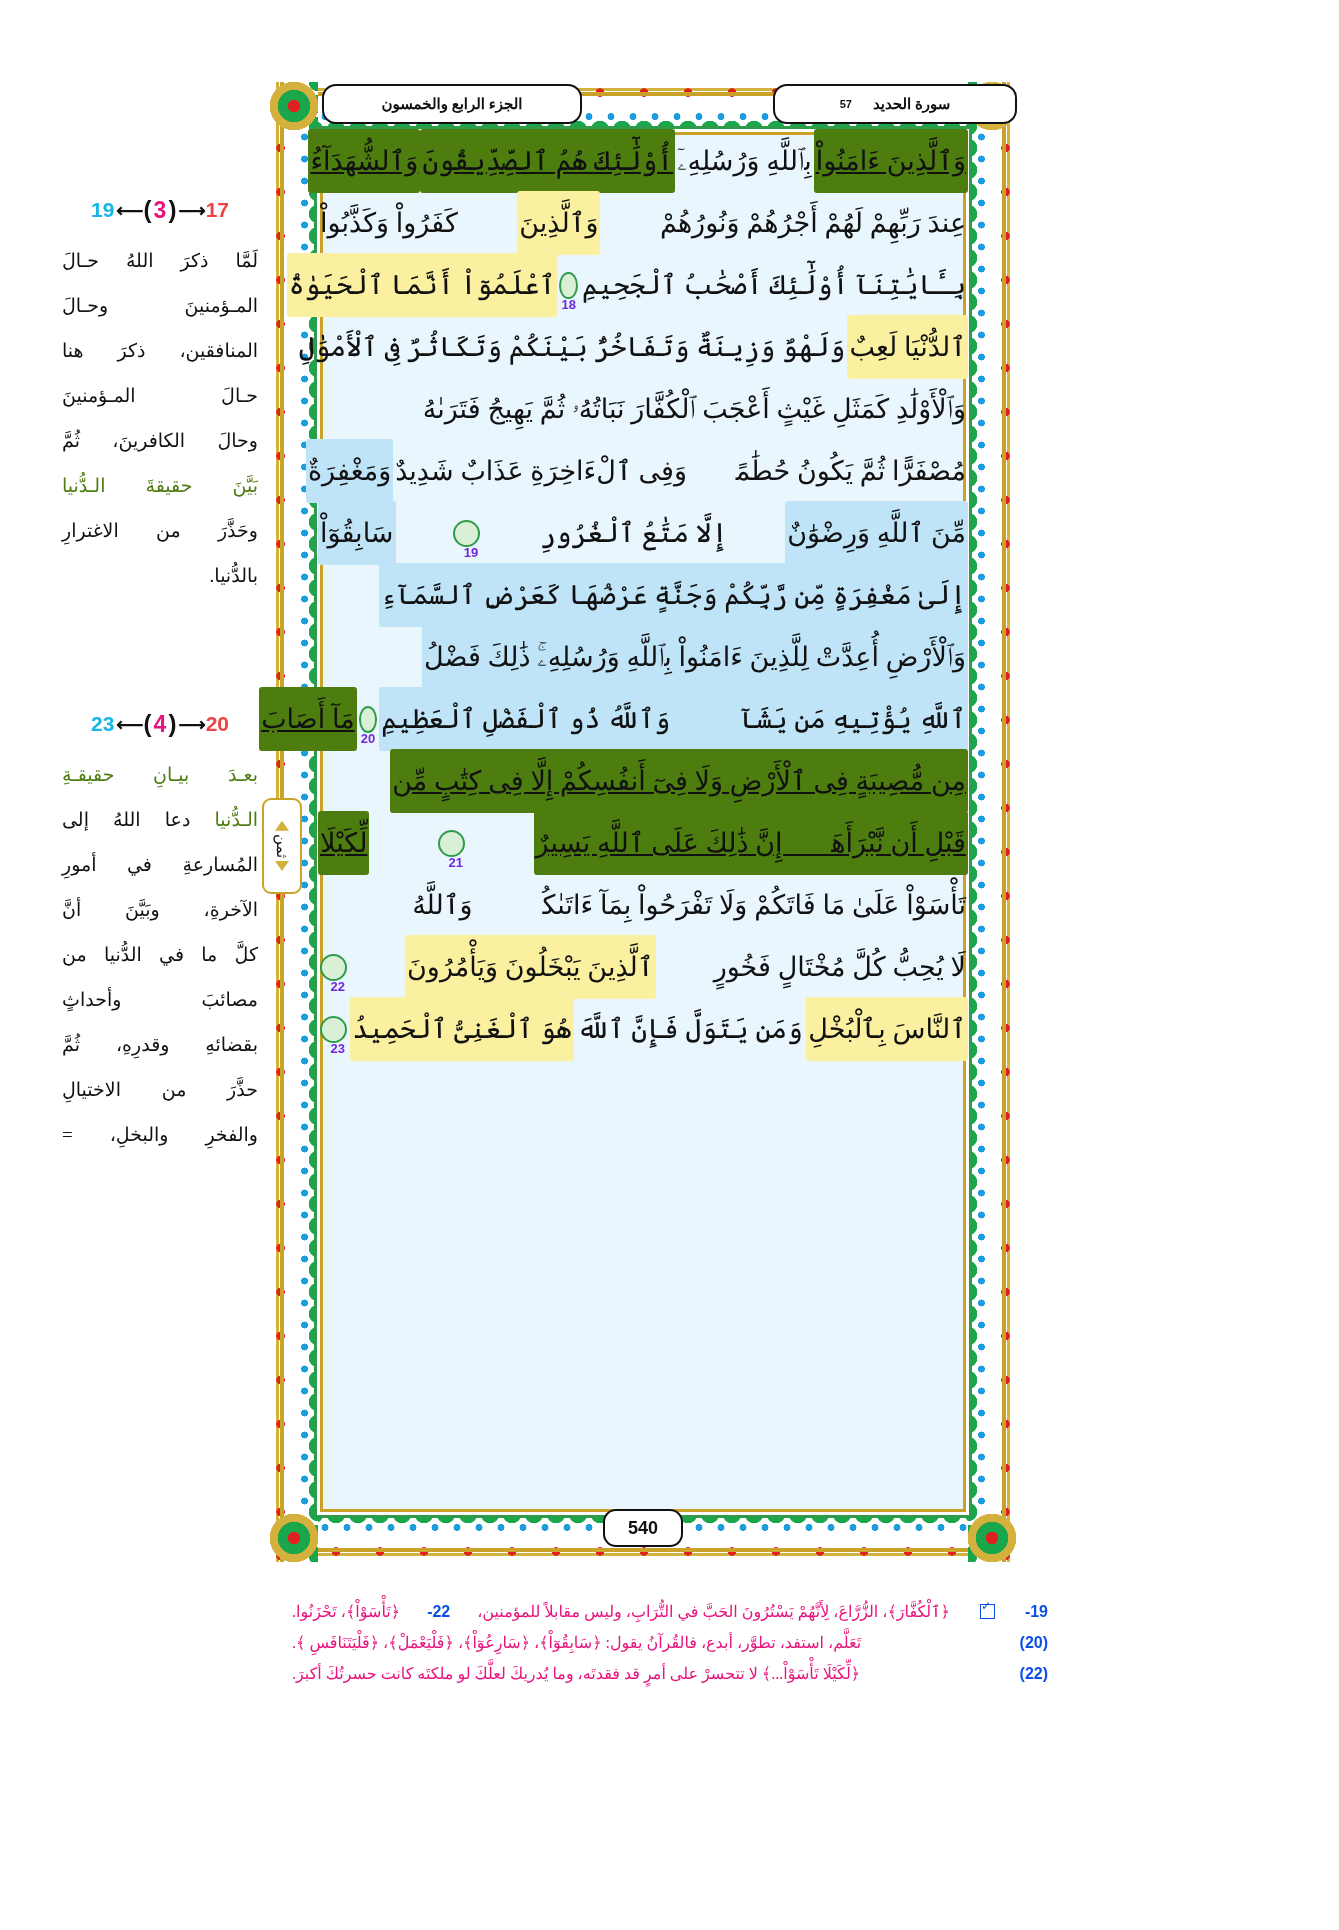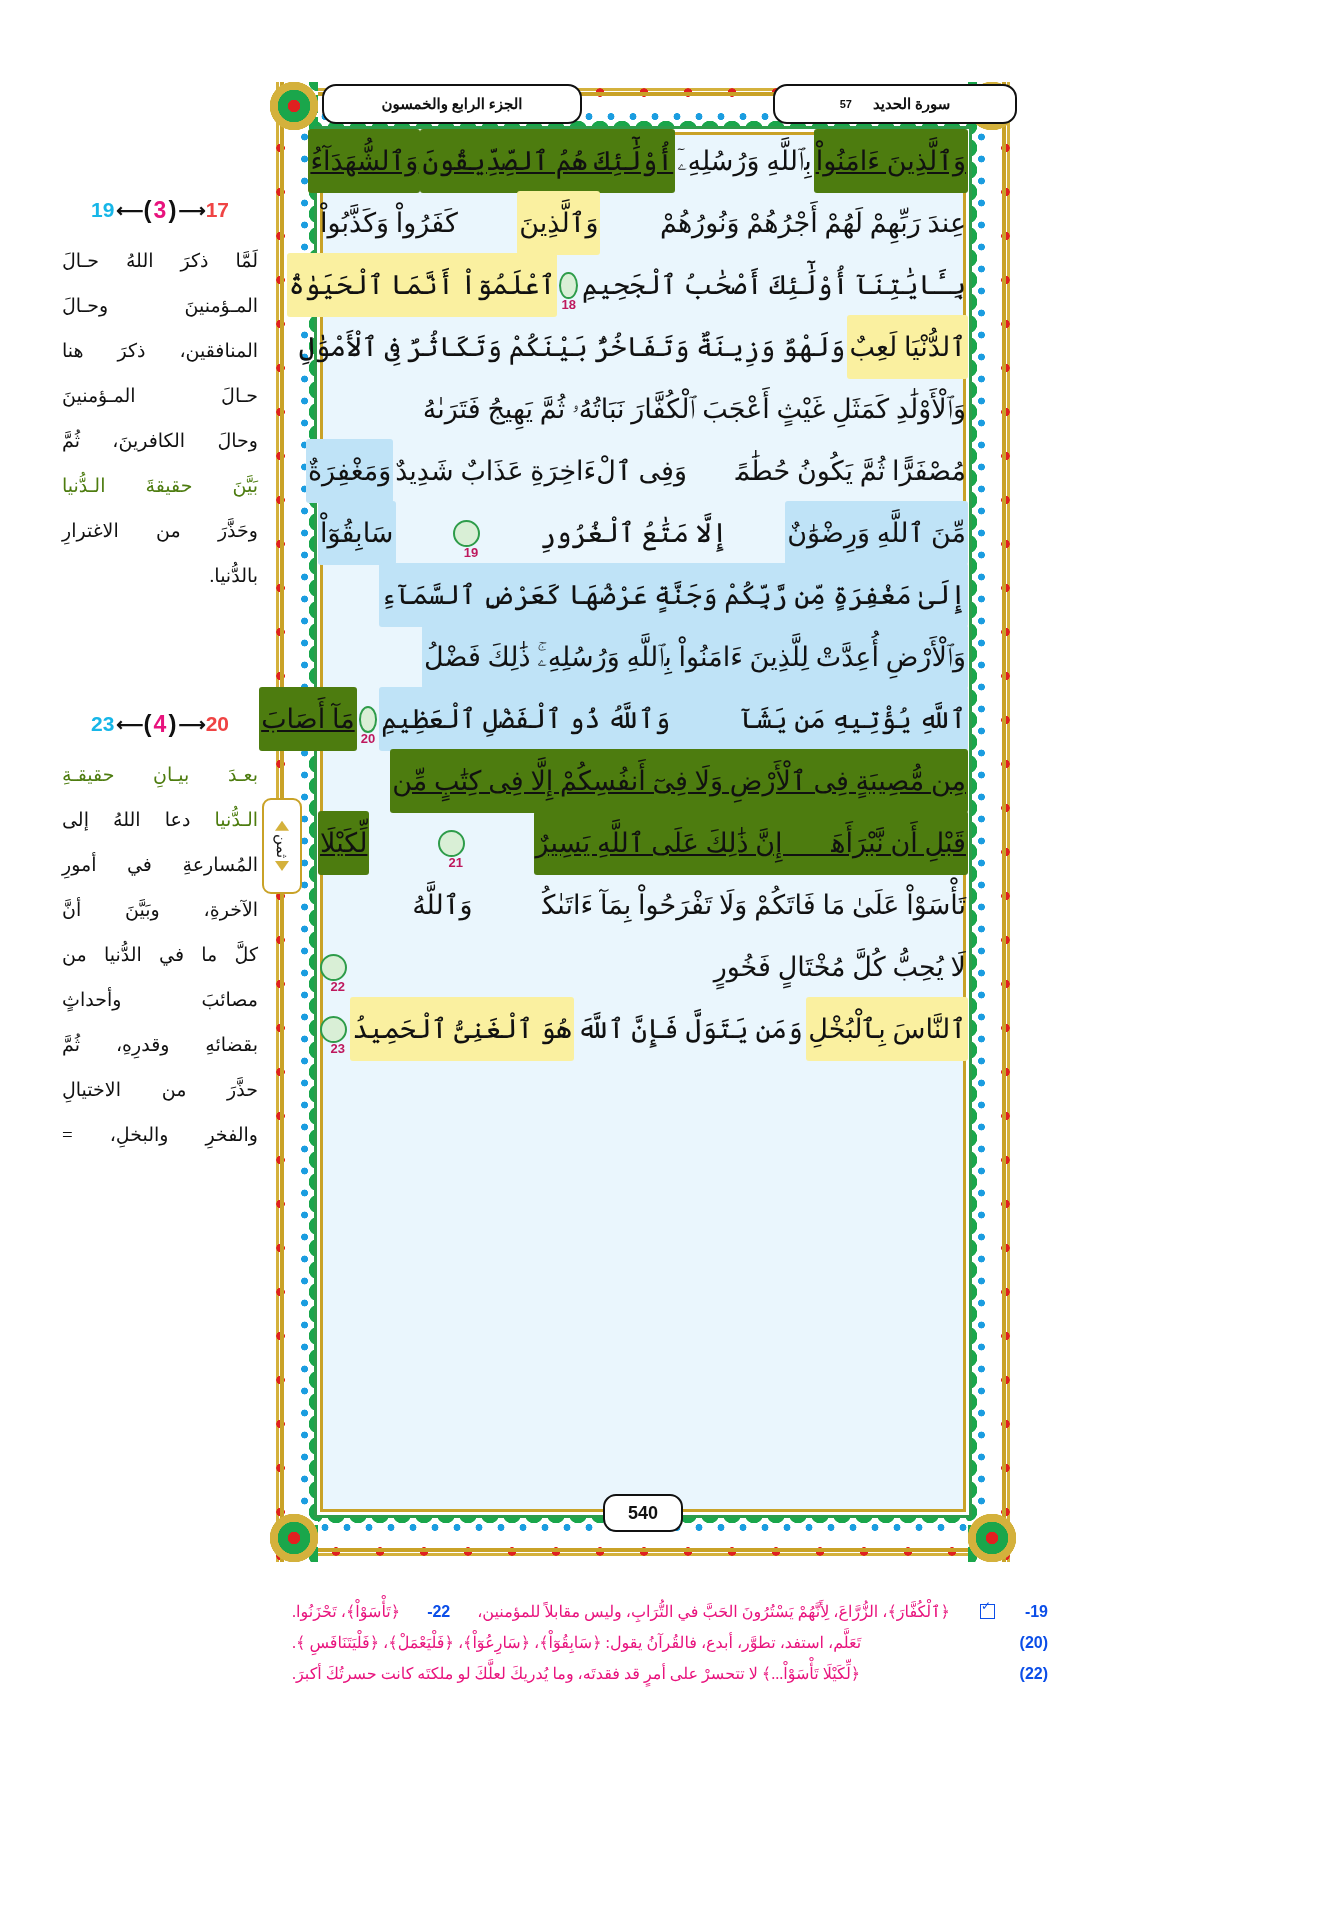--- a/index.html
+++ b/index.html
@@ -165,21 +165,21 @@
     display: inline-flex;
     align-items: center;
     justify-content: center;
     width: 27px; height: 27px;
     border-radius: 50%;
     background: #d9efd6;
     border: 2px solid #2e9c4a;
     font-family: "Liberation Sans", sans-serif;
     font-size: 13px;
     font-weight: bold;
-    color: #be185d;
+    color: #6d28d9;
     vertical-align: middle;
     margin: 0 2px;
     box-sizing: border-box;
   }
 
   
   #thumn-marker {
     position: absolute;
     left: 262px;
     top: 798px;
@@ -209,21 +209,21 @@
     text-orientation: mixed;
     direction: rtl;
     margin: 3px 0;
   }
 
   
   #page-number {
     position: absolute;
     left: 50%;
     transform: translateX(-50%);
-    bottom: 30px;
+    bottom: 15px;
     width: 76px;
     height: 34px;
     background: #ffffff;
     border: 2px solid #111111;
     border-radius: 13px;
     display: flex;
     align-items: center;
     justify-content: center;
     font-family: "Liberation Sans", sans-serif;
     font-size: 18px;
@@ -404,20 +404,21 @@
       <div class="ayah-line">
         <span class="hl-pink">قَبْلِ أَن نَّبْرَأَهَآۚ إِنَّ ذَٰلِكَ عَلَى ٱللَّهِ يَسِيرٌ</span>
         <span class="ayah-mark">21</span>
         <span class="hl-pink">لِّكَيْلَا</span>
       </div>
       <div class="ayah-line">
         <span class="hl-none">تَأْسَوْاْ عَلَىٰ مَا فَاتَكُمْ وَلَا تَفْرَحُواْ بِمَآ ءَاتَىٰكُمْۗ وَٱللَّهُ</span>
       </div>
       <div class="ayah-line">
         <span class="hl-none">لَا يُحِبُّ كُلَّ مُخْتَالٍ فَخُورٍ</span>
+        <span class="hl-yellow">ٱلَّذِينَ يَبْخَلُونَ وَيَأْمُرُونَ</span>
         <span class="ayah-mark">22</span>
       </div>
       <div class="ayah-line">
         <span class="hl-yellow">ٱلنَّاسَ بِٱلْبُخْلِ</span>
         <span class="hl-none">وَمَن يَتَوَلَّ فَإِنَّ ٱللَّهَ</span>
         <span class="hl-yellow">هُوَ ٱلْغَنِىُّ ٱلْحَمِيدُ</span>
         <span class="ayah-mark">23</span>
       </div>
     </div>
 

